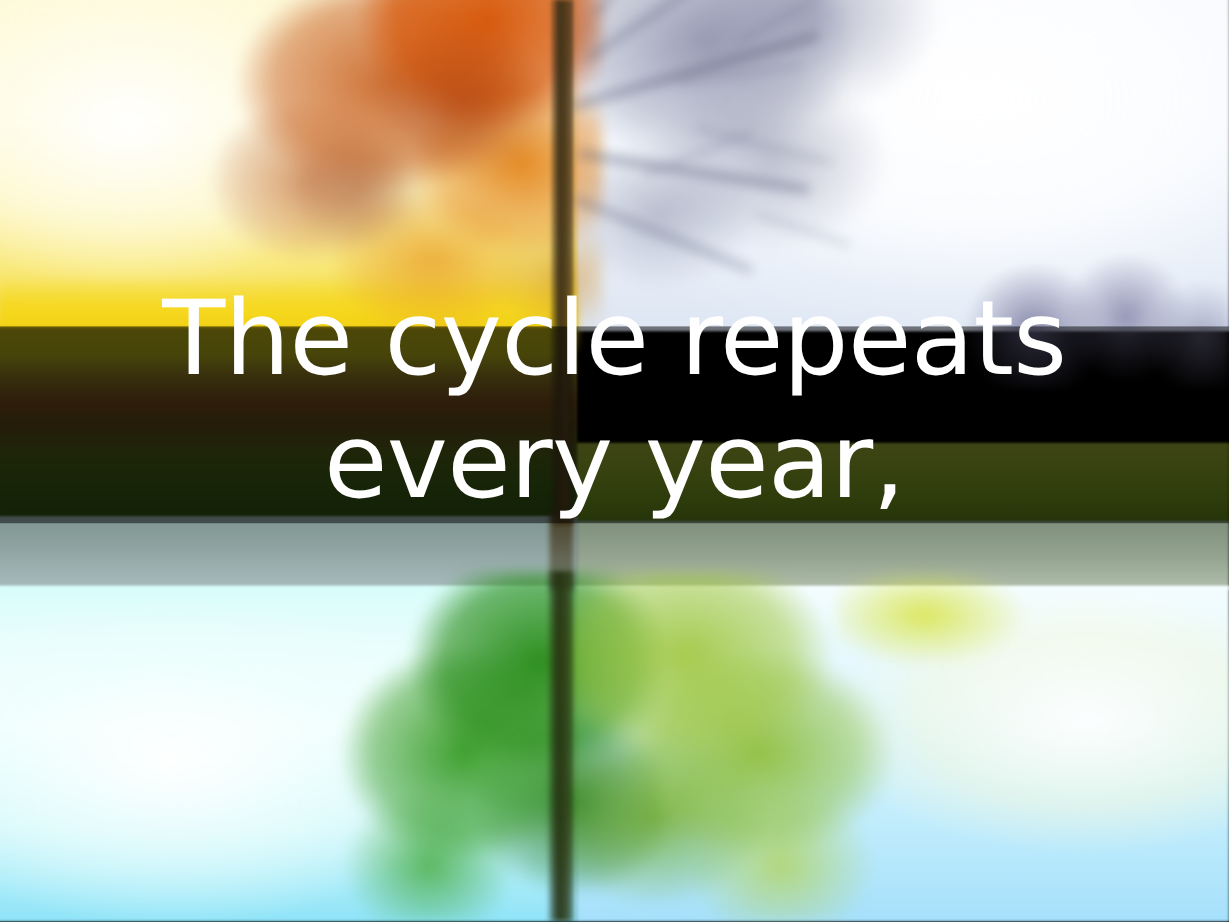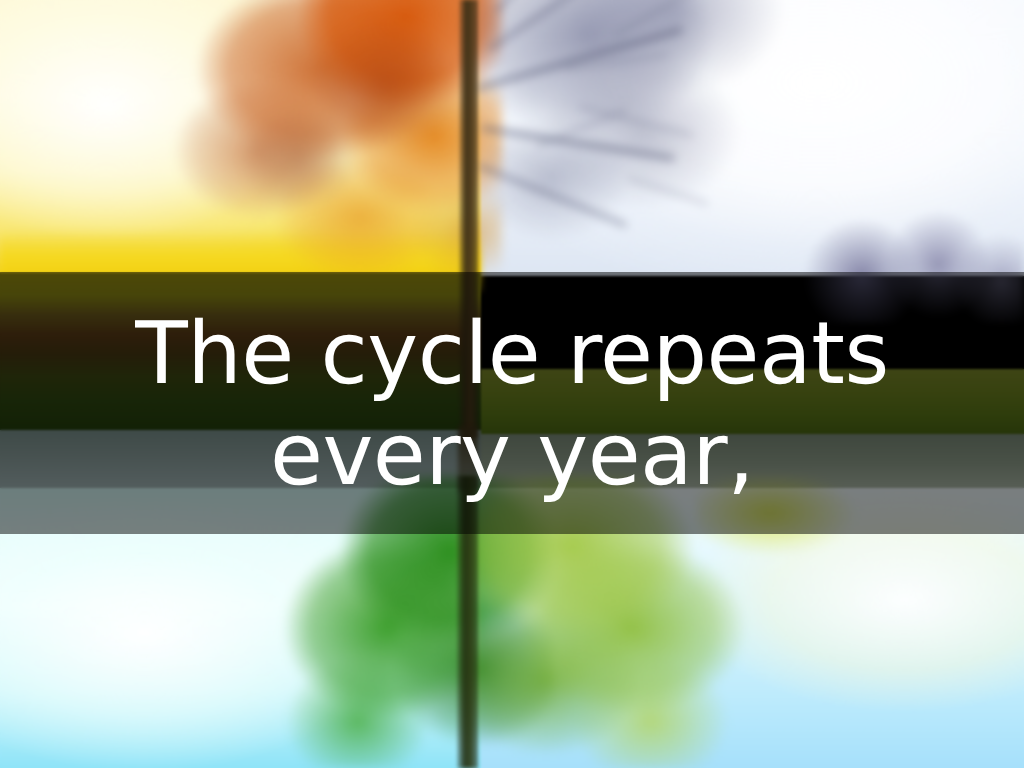--- a/index.html
+++ b/index.html
@@ -168,24 +168,24 @@
     backdrop-filter:blur(1.1px);
     pointer-events:none;
   }
 
   
   #text-band {
     position:absolute;
     left:0;
     top:272px;
     width:1024px;
-    height:262px;
+    height:164px;
     background:rgba(0,0,0,0.50);
     display:flex;
-    align-items:center;
+    align-items:flex-end;
     justify-content:center;
   }
   #slide-text {
     width:94%;
     margin-top:4px;
     text-align:center;
     color:#ffffff;
     font-family:"DejaVu Sans", sans-serif;
     font-size:86px;
     line-height:1.18;

